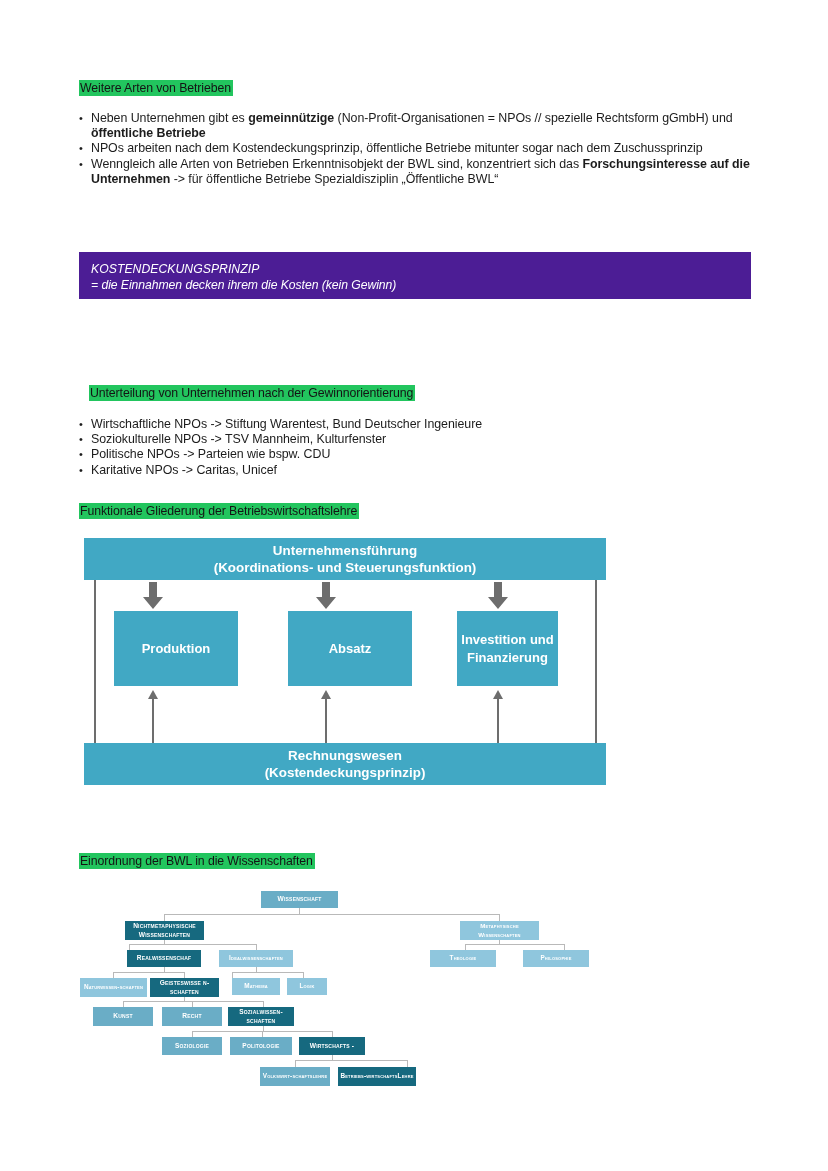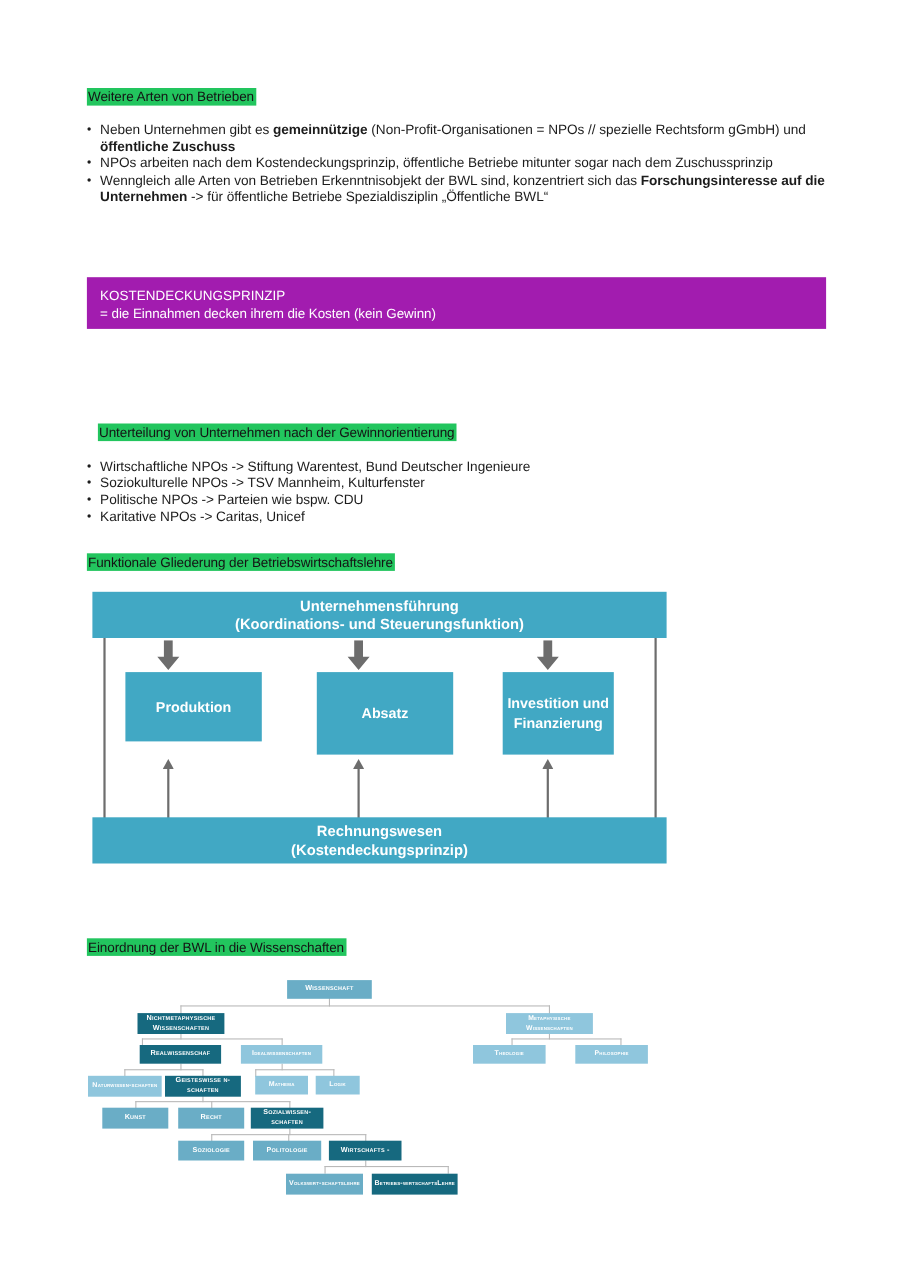--- a/index.html
+++ b/index.html
@@ -127,33 +127,33 @@
 </head>
 <body>
 
 <div class="page">
 
   <div class="hl-heading" style="left:79px; top:80px;">Weitere Arten von Betrieben</div>
 
   <div class="bullets" style="left:79px; top:111px; width:676px;">
     <div class="bullet">
       <span class="dot">•</span>
-      <span class="txt">Neben Unternehmen gibt es <b>gemeinnützige</b> (Non-Profit-Organisationen = NPOs // spezielle Rechtsform gGmbH) und <b>öffentliche Zuschuss</b></span>
+      <span class="txt">Neben Unternehmen gibt es <b>gemeinnützige</b> (Non-Profit-Organisationen = NPOs // spezielle Rechtsform gGmbH) und <b>öffentliche Betriebe</b></span>
     </div>
     <div class="bullet">
       <span class="dot">•</span>
       <span class="txt">NPOs arbeiten nach dem Kostendeckungsprinzip, öffentliche Betriebe mitunter sogar nach dem Zuschussprinzip</span>
     </div>
     <div class="bullet">
       <span class="dot">•</span>
       <span class="txt">Wenngleich alle Arten von Betrieben Erkenntnisobjekt der BWL sind, konzentriert sich das <b>Forschungsinteresse auf die Unternehmen</b> -&gt; für öffentliche Betriebe Spezialdisziplin „Öffentliche BWL“</span>
     </div>
   </div>
 
-  <div class="principle" style="left:79px; top:252px; width:672px; height:47px; background:#a21caf;">
+  <div class="principle" style="left:79px; top:252px; width:672px; height:47px; background:#4c1d95;font-style:italic;">
     <div class="p-title">KOSTENDECKUNGSPRINZIP</div>
     <div class="p-desc">= die Einnahmen decken ihrem die Kosten (kein Gewinn)</div>
   </div>
 
 
   <div class="hl-heading" style="left:89px; top:385px;">Unterteilung von Unternehmen nach der Gewinnorientierung</div>
 
   <div class="bullets" style="left:79px; top:417px; width:676px;">
     <div class="bullet">
       <span class="dot">•</span>
@@ -194,21 +194,21 @@
     <svg style="position:absolute; left:58px; top:44px;" width="22" height="28" viewBox="0 0 22 28">
       <polygon points="7,0 15,0 15,15 21,15 11,27 1,15 7,15" fill="#6d6d6d"></polygon>
     </svg>
     <svg style="position:absolute; left:231px; top:44px;" width="22" height="28" viewBox="0 0 22 28">
       <polygon points="7,0 15,0 15,15 21,15 11,27 1,15 7,15" fill="#6d6d6d"></polygon>
     </svg>
     <svg style="position:absolute; left:403px; top:44px;" width="22" height="28" viewBox="0 0 22 28">
       <polygon points="7,0 15,0 15,15 21,15 11,27 1,15 7,15" fill="#6d6d6d"></polygon>
     </svg>
 
-    <div class="fd-box" style="left:30px; top:73px; width:124px; height:63px;">
+    <div class="fd-box" style="left:30px; top:73px; width:124px; height:75px;">
       <span>Produktion</span>
     </div>
     <div class="fd-box" style="left:373px; top:73px; width:101px; height:75px;">
       <span>Investition und Finanzierung</span>
     </div>
     <div class="fd-box" style="left:204px; top:73px; width:124px; height:75px;">
       <span>Absatz</span>
     </div>
 
     <div class="fd-line-up" style="left:68px; top:158px; width:1.6px; height:48px; background:#6d6d6d;"></div>

